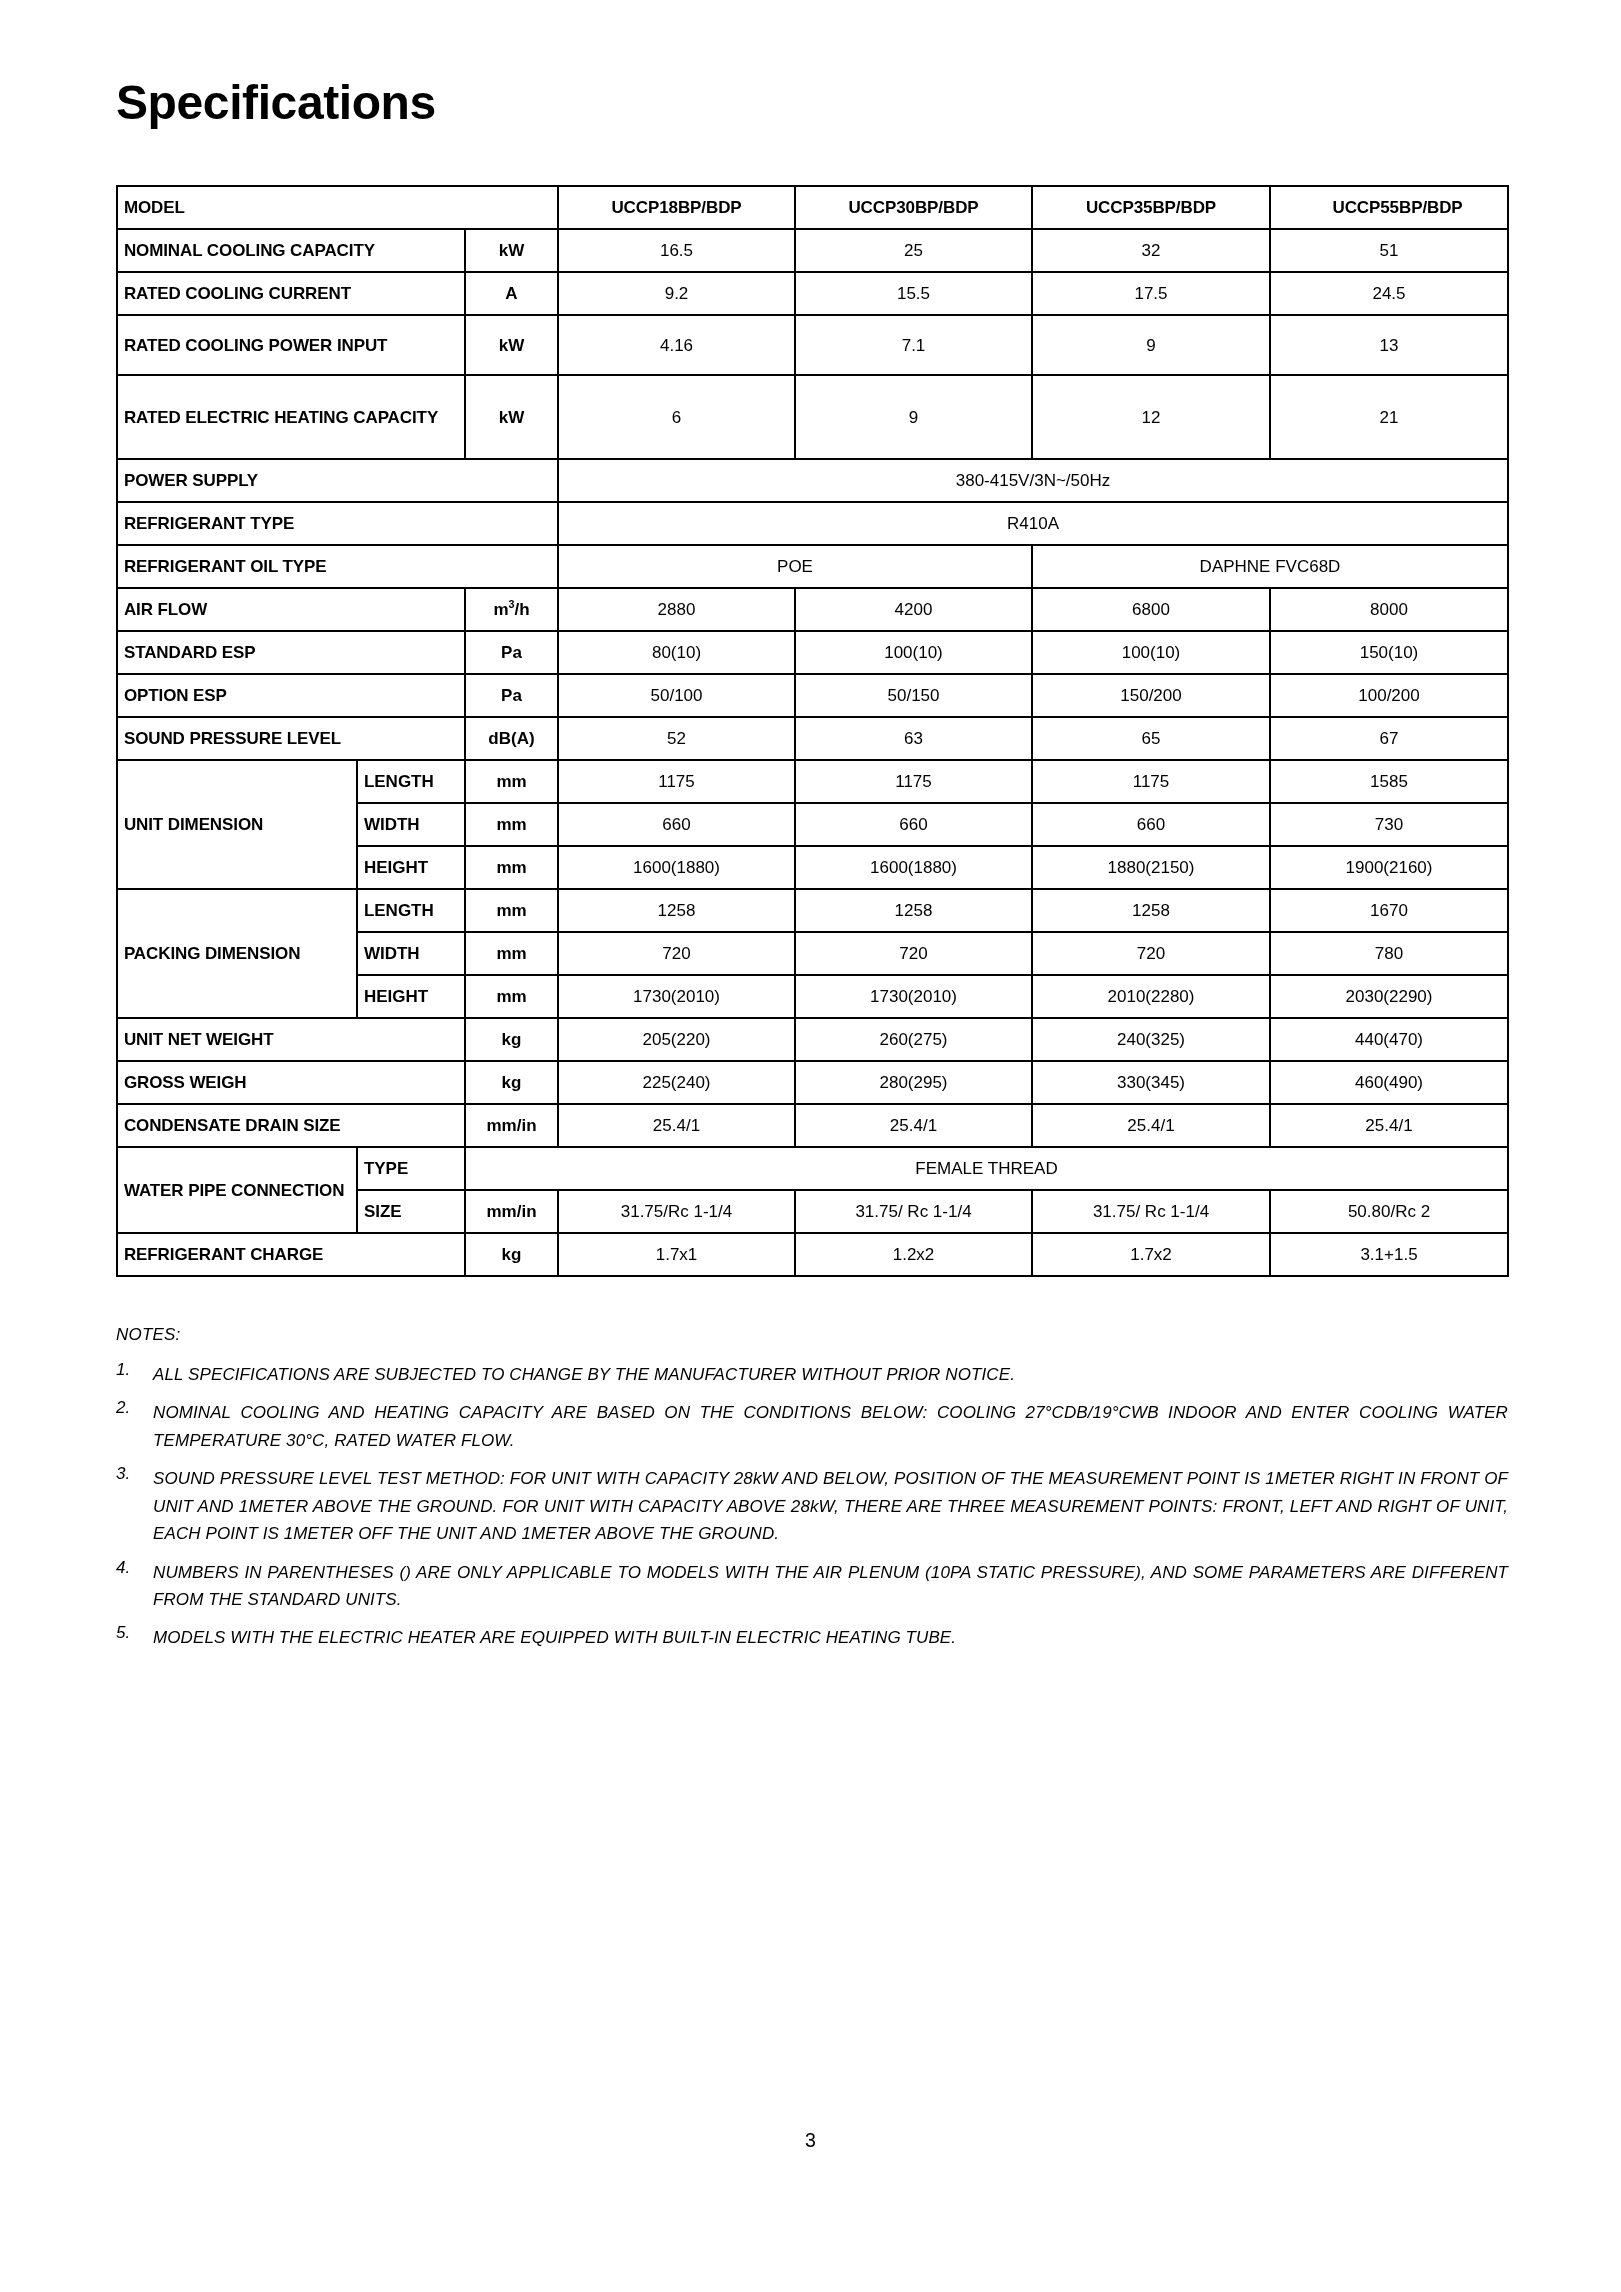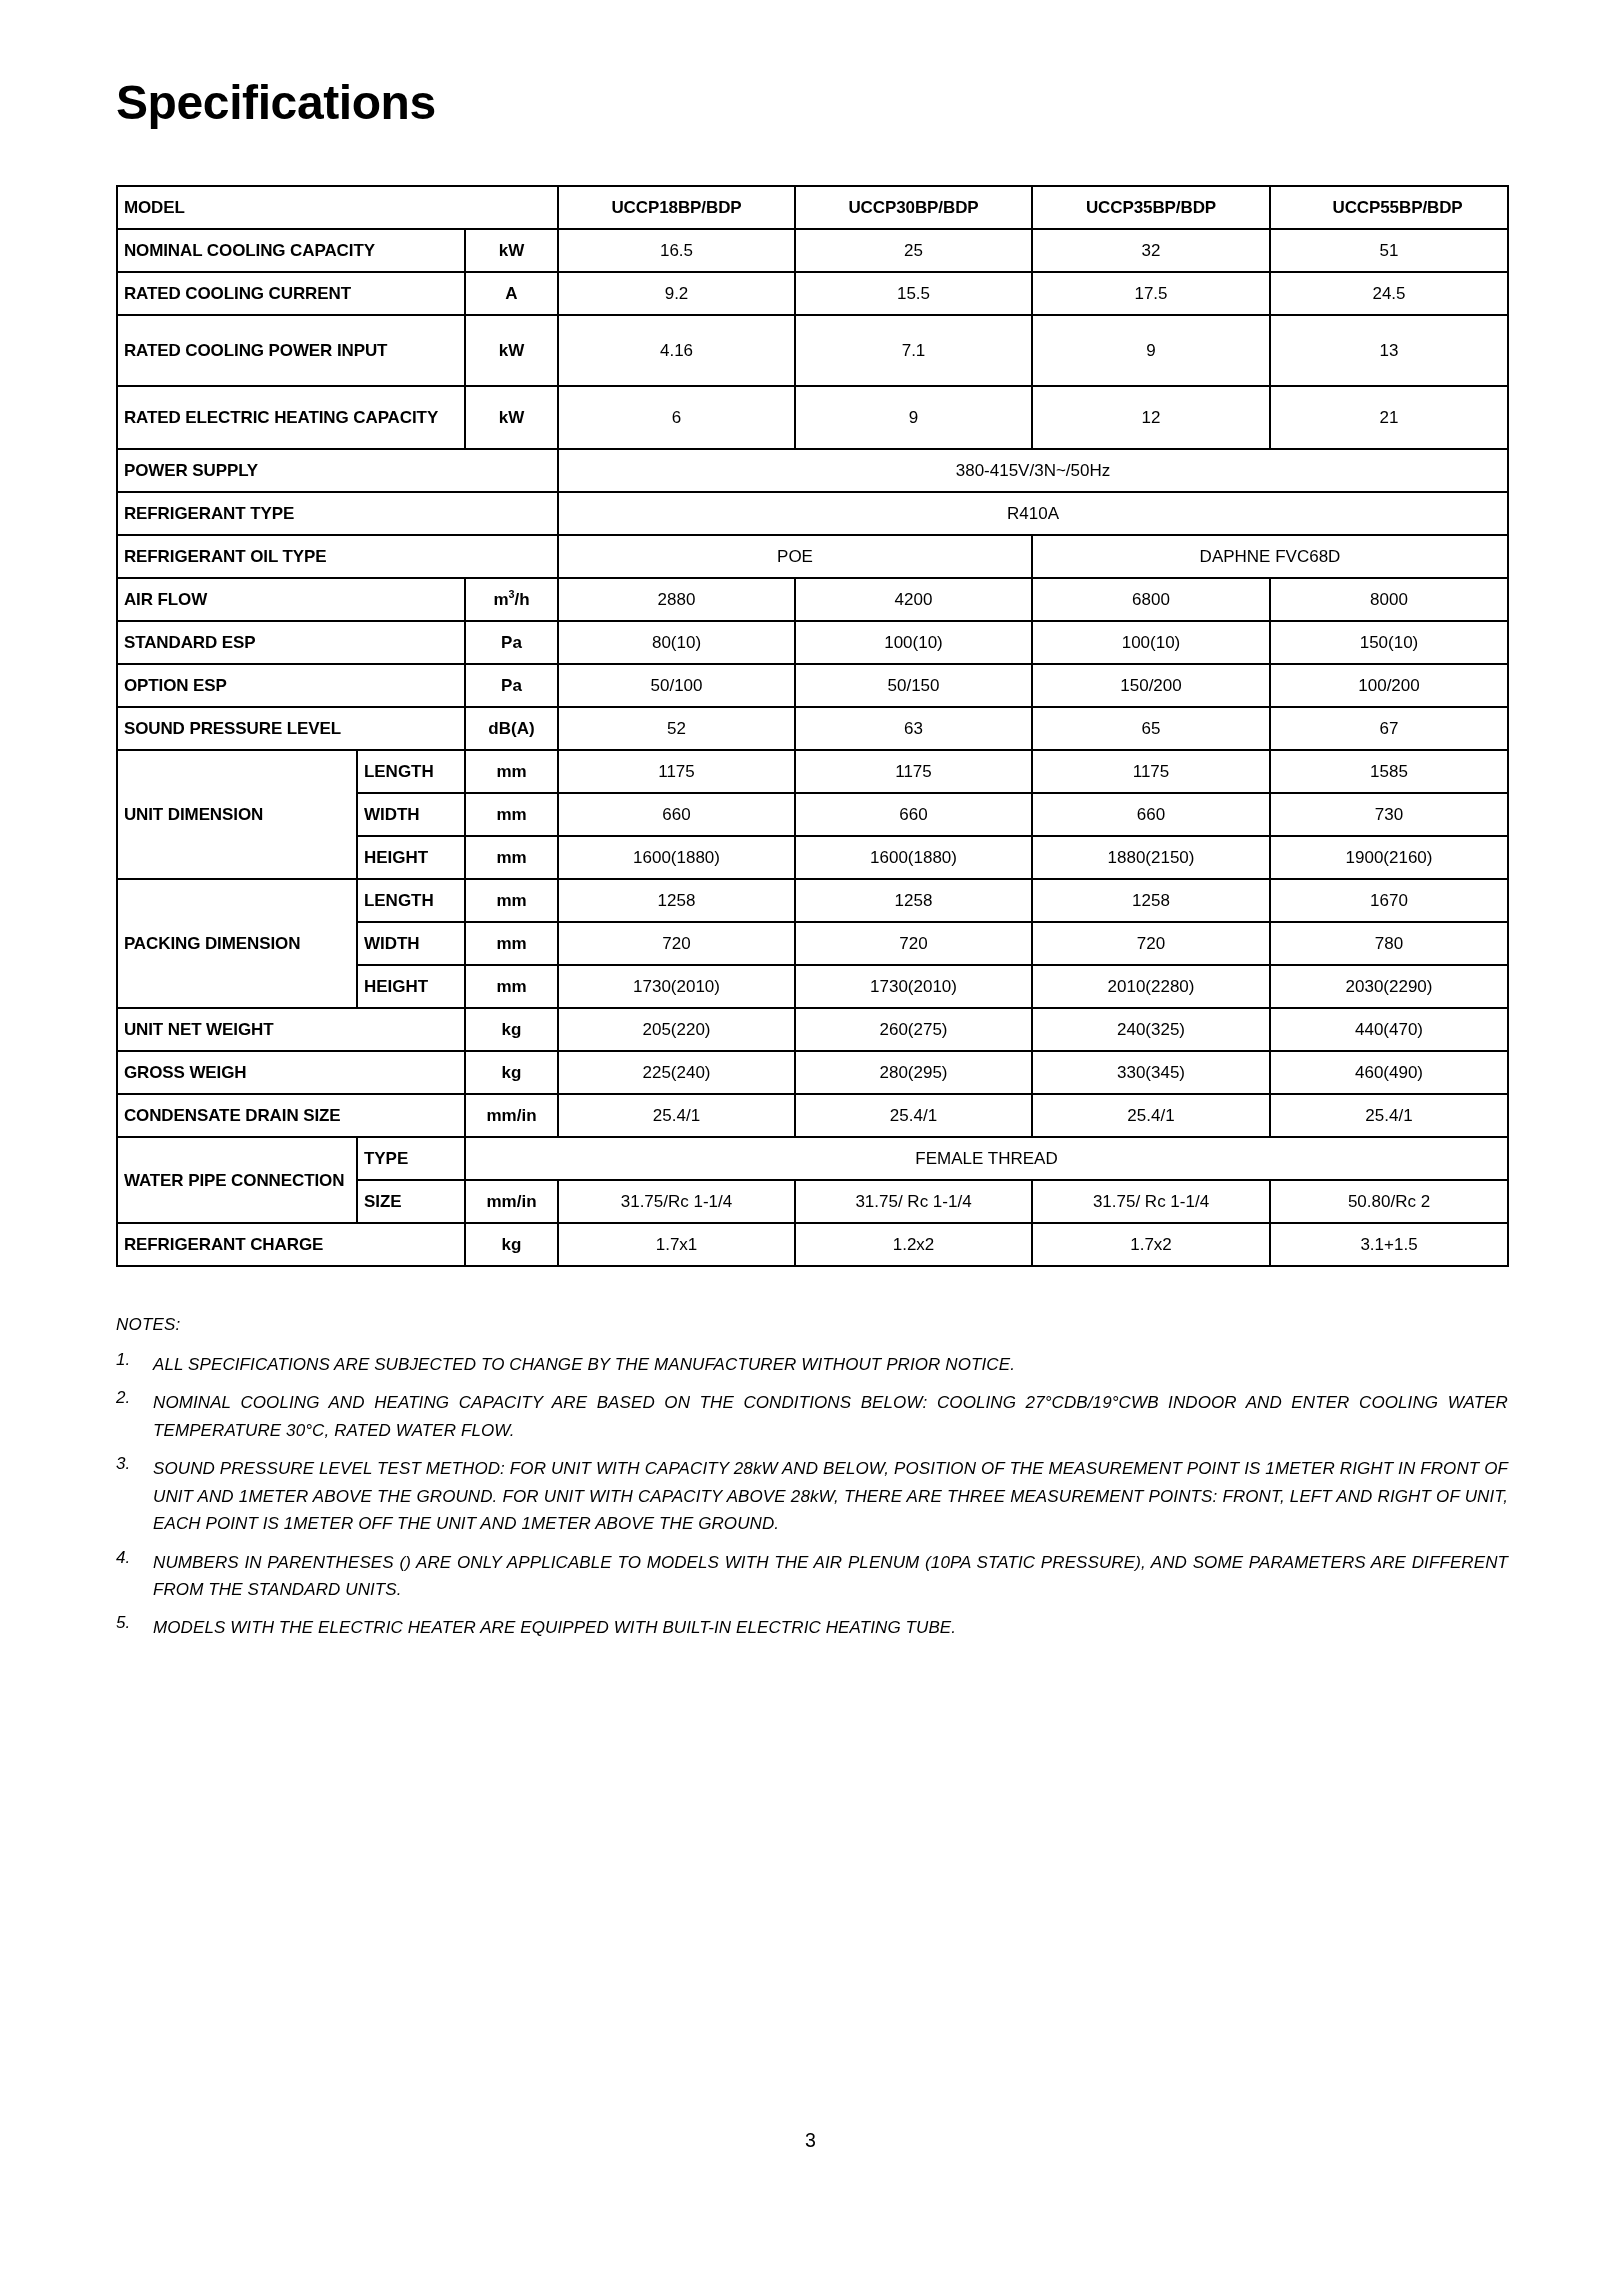--- a/index.html
+++ b/index.html
@@ -142,30 +142,30 @@
       <tr>
         <td class="lbl" colspan="2">RATED COOLING CURRENT</td>
         <td class="unit">A</td>
         <td class="val">9.2</td>
         <td class="val">15.5</td>
         <td class="val">17.5</td>
         <td class="val">24.5</td>
       </tr>
 
       <tr>
-        <td class="lbl" colspan="2" style="height:71px">RATED COOLING POWER INPUT</td>
+        <td class="lbl" colspan="2" style="height:60px">RATED COOLING POWER INPUT</td>
         <td class="unit">kW</td>
         <td class="val">4.16</td>
         <td class="val">7.1</td>
         <td class="val">9</td>
         <td class="val">13</td>
       </tr>
 
       <tr>
-        <td class="lbl" colspan="2" style="height:63px">RATED ELECTRIC HEATING CAPACITY</td>
+        <td class="lbl" colspan="2" style="height:84px">RATED ELECTRIC HEATING CAPACITY</td>
         <td class="unit">kW</td>
         <td class="val">6</td>
         <td class="val">9</td>
         <td class="val">12</td>
         <td class="val">21</td>
       </tr>
 
       <tr>
         <td class="lbl" colspan="3">POWER SUPPLY</td>
         <td class="merged" colspan="4">380-415V/3N~/50Hz</td>

